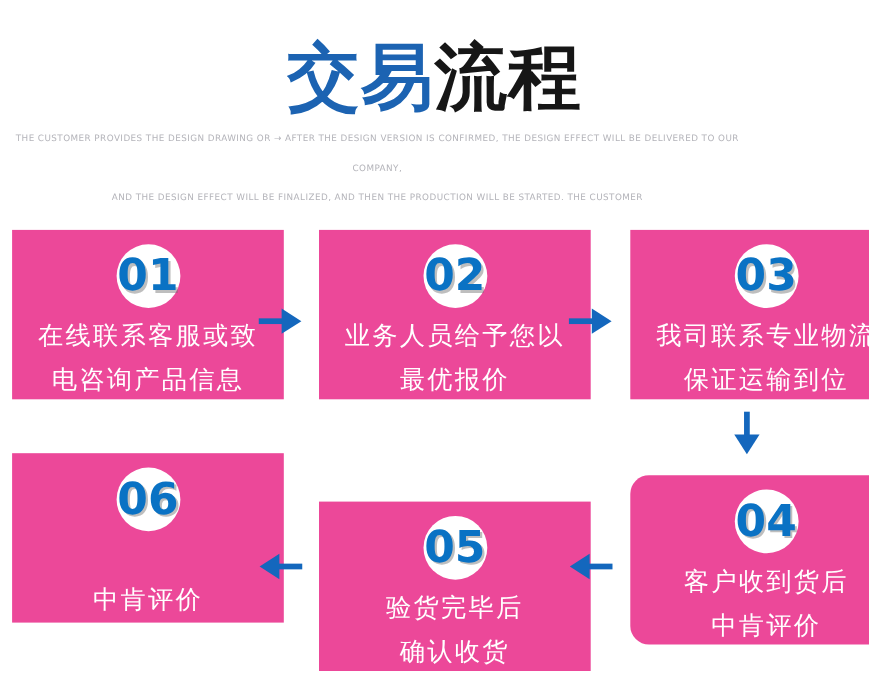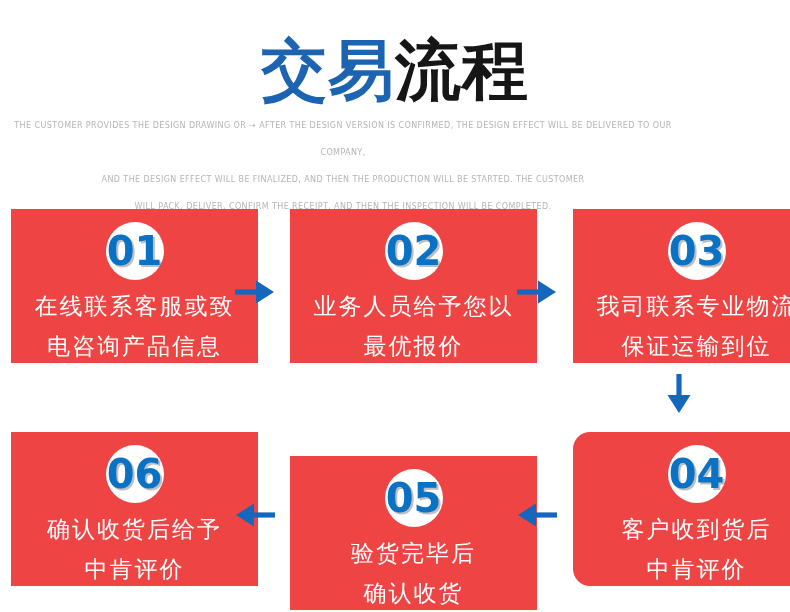--- a/index.html
+++ b/index.html
@@ -22,21 +22,21 @@
   
   .subtitle {
     position: absolute; top: 112px; left: 0; width: 686px;
     text-align: center; color: #b4b4ba; font-size: 8px;
     letter-spacing: 0.4px; line-height: 27px; font-weight: 400;
   }
 
   
   .box {
     position: absolute; width: 247px; height: 154px;
-    background: #ef4444; color: #ffffff;
+    background: #ec4899; color: #ffffff;
     display: flex; flex-direction: column; align-items: center;
   }
   .circle {
     margin-top: 13px; width: 58px; height: 58px; border-radius: 50%;
     background: #ffffff; display: flex; align-items: center; justify-content: center;
     flex: 0 0 auto;
   }
   .circle .num {
     color: #0a72c4; font-size: 40px; font-weight: 700; line-height: 1;
     text-shadow: 2px 2px 0 rgba(110,110,110,0.45);
@@ -45,21 +45,21 @@
     font-size: 23px; letter-spacing: 2px; line-height: 40px;
     white-space: nowrap; text-align: center;
   }
   .box .line.first { margin-top: 6px; }
 
   .pos-b1 { left: 11px;  top: 209px; }
   .pos-b2 { left: 290px; top: 209px; }
   .pos-b3 { left: 573px; top: 209px; }
   .pos-b4 { left: 573px; top: 432px; border-radius: 17px; }
   .pos-b5 { left: 290px; top: 456px; }
-  .pos-b6 { left: 11px;  top: 432px; justify-content: space-between; }
+  .pos-b6 { left: 11px;  top: 412px; justify-content: space-between; }
 
   
   .arrow { position: absolute; width: 40px; height: 30px; }
   .arrow svg { display: block; width: 100%; height: 100%; }
   .a-right-1 { left: 235px; top: 277px; }
   .a-right-2 { left: 517px; top: 277px; }
   .a-down    { left: 659px; top: 379px; transform: rotate(90deg); }
   .a-left-1  { left: 517px; top: 500px; transform: rotate(180deg); }
   .a-left-2  { left: 235px; top: 500px; transform: rotate(180deg); }
 </style>
@@ -68,21 +68,20 @@
 
 <div class="stage">
 
   <div class="title">
     <span class="t-blue">交易</span><span class="t-black">流程</span>
   </div>
 
   <div class="subtitle">
     <div>THE CUSTOMER PROVIDES THE DESIGN DRAWING OR → AFTER THE DESIGN VERSION IS CONFIRMED, THE DESIGN EFFECT WILL BE DELIVERED TO OUR COMPANY,</div>
     <div>AND THE DESIGN EFFECT WILL BE FINALIZED, AND THEN THE PRODUCTION WILL BE STARTED. THE CUSTOMER</div>
-    <div>WILL PACK, DELIVER, CONFIRM THE RECEIPT, AND THEN THE INSPECTION WILL BE COMPLETED.</div>
   </div>
 
   <div class="box pos-b1">
     <div class="circle">
       <span class="num">01</span>
     </div>
     <div class="line first">在线联系客服或致</div>
     <div class="line">电咨询产品信息</div>
   </div>
 
@@ -115,21 +114,20 @@
       <span class="num">05</span>
     </div>
     <div class="line first">验货完毕后</div>
     <div class="line">确认收货</div>
   </div>
 
   <div class="box pos-b6">
     <div class="circle">
       <span class="num">06</span>
     </div>
-    <div class="line first">确认收货后给予</div>
     <div class="line">中肯评价</div>
   </div>
 
   <div class="arrow a-right-1">
     <svg viewBox="0 0 40 30" xmlns="http://www.w3.org/2000/svg">
       <rect x="0" y="12.4" width="24" height="5.2" fill="#1467bd"></rect>
       <polygon points="21,3.5 39,15 21,26.5" fill="#1467bd"></polygon>
     </svg>
   </div>
   <div class="arrow a-right-2">

